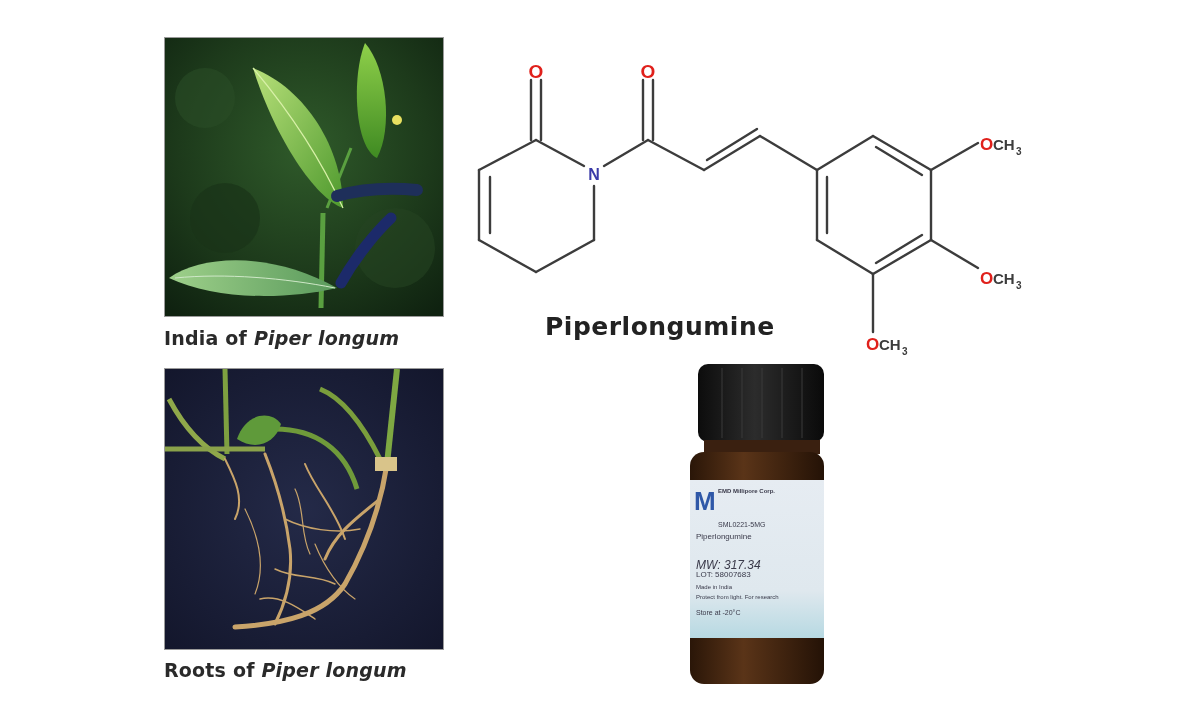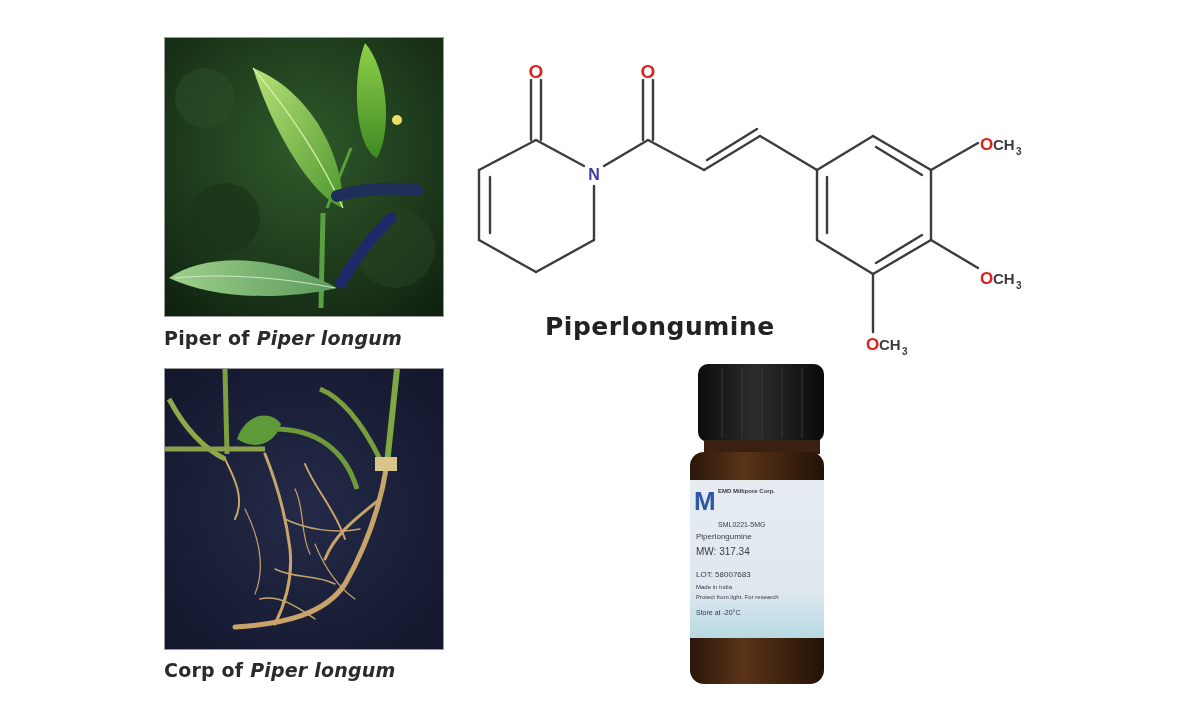--- a/index.html
+++ b/index.html
@@ -53,21 +53,21 @@
     <circle cx="232" cy="82" r="5" fill="#e8e060"></circle>
 
     <path d="M172 158 C200 150 230 150 252 152" stroke="#1e2f5a" stroke-width="12" stroke-linecap="round" fill="none"></path>
     <path d="M176 245 C190 220 210 195 226 180" stroke="#1c2a6a" stroke-width="11" stroke-linecap="round" fill="none"></path>
 
     <path d="M4 240 C40 215 110 215 172 250 C120 262 50 262 4 240 Z" fill="url(#leafC)"></path>
     <path d="M10 240 C60 235 120 240 170 250" stroke="#cfe8c8" stroke-width="1" fill="none"></path>
   </svg>
 </div>
 <div class="caption" style="left:164px; top:327px;">
-  <span>Piper of </span><i>Piper longum</i>
+  <span>India of </span><i>Piper longum</i>
 </div>
 
 <div class="photo" style="left:164px; top:368px; width:278px; height:280px;">
   <svg width="278" height="280" viewBox="0 0 278 280">
     <defs>
       <radialGradient id="bg2" cx="50%" cy="50%" r="75%">
         <stop offset="0%" stop-color="#242a48"></stop>
         <stop offset="100%" stop-color="#12152a"></stop>
       </radialGradient>
     </defs>
@@ -92,21 +92,21 @@
       <path d="M110 200 C130 210 150 205 170 215" stroke-width="1.5"></path>
       <path d="M95 230 C115 225 135 240 150 250" stroke-width="1.5"></path>
       <path d="M80 140 C95 170 100 200 90 225" stroke-width="1.2"></path>
       <path d="M150 175 C160 200 175 220 190 230" stroke-width="1.2"></path>
       <path d="M130 120 C140 140 135 165 145 185" stroke-width="1.2"></path>
     </g>
     <rect x="210" y="88" width="22" height="14" fill="#d9c48a"></rect>
   </svg>
 </div>
 <div class="caption" style="left:164px; top:659px;">
-  <span>Corp of </span><i>Piper longum</i>
+  <span>Roots of </span><i>Piper longum</i>
 </div>
 
 <svg class="structure" width="1200" height="720" viewBox="0 0 1200 720">
   <g stroke="#3c3c3c" stroke-width="2.4" fill="none" stroke-linecap="round">
 
     <line x1="536" y1="140" x2="479" y2="170"></line>
     <line x1="479" y1="170" x2="479" y2="240"></line>
     <line x1="490" y1="177" x2="490" y2="233"></line>
     <line x1="479" y1="240" x2="536" y2="272"></line>
     <line x1="536" y1="272" x2="594" y2="240"></line>
@@ -194,18 +194,18 @@
 
     <rect x="22" y="78" width="116" height="14" fill="#3a2010"></rect>
     <rect x="8" y="90" width="134" height="232" rx="14" fill="url(#glass)"></rect>
 
     <rect x="8" y="118" width="134" height="158" fill="url(#lbl)"></rect>
   </svg>
   <div class="label-text" style="left:12px; top:124px; font-size:26px; font-weight:bold; color:#2f58a8;">M</div>
   <div class="label-text" style="left:36px; top:126px; font-size:6px; font-weight:bold;">EMD Millipore Corp.</div>
   <div class="label-text" style="left:36px; top:159px; font-size:7px;">SML0221-5MG</div>
   <div class="label-text" style="left:14px; top:170px; font-size:8px;">Piperlongumine</div>
-  <div class="label-text" style="left:14px; top:184px; font-size:10px;">MW: 317.34</div>
+  <div class="label-text" style="left:14px; top:196px; font-size:12px;font-style:italic;">MW: 317.34</div>
   <div class="label-text" style="left:14px; top:208px; font-size:8px;">LOT: 58007683</div>
   <div class="label-text" style="left:14px; top:222px; font-size:6px;">Made in India</div>
   <div class="label-text" style="left:14px; top:232px; font-size:6px;">Protect from light. For research</div>
   <div class="label-text" style="left:14px; top:247px; font-size:7px;">Store at -20°C</div>
 </div>
 
 </body></html>

